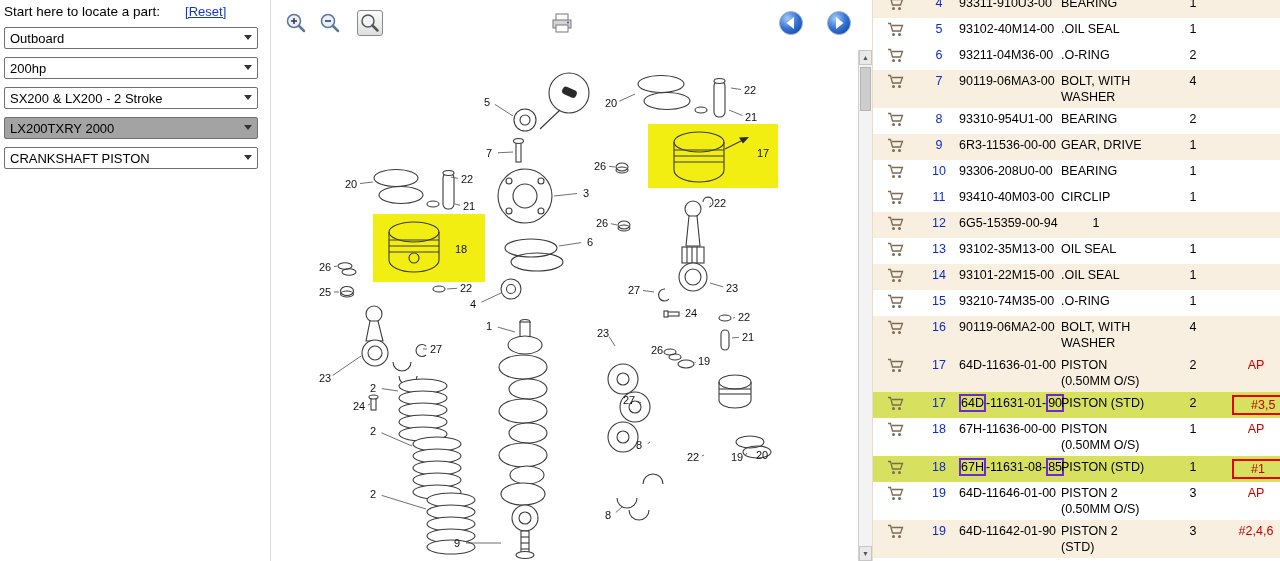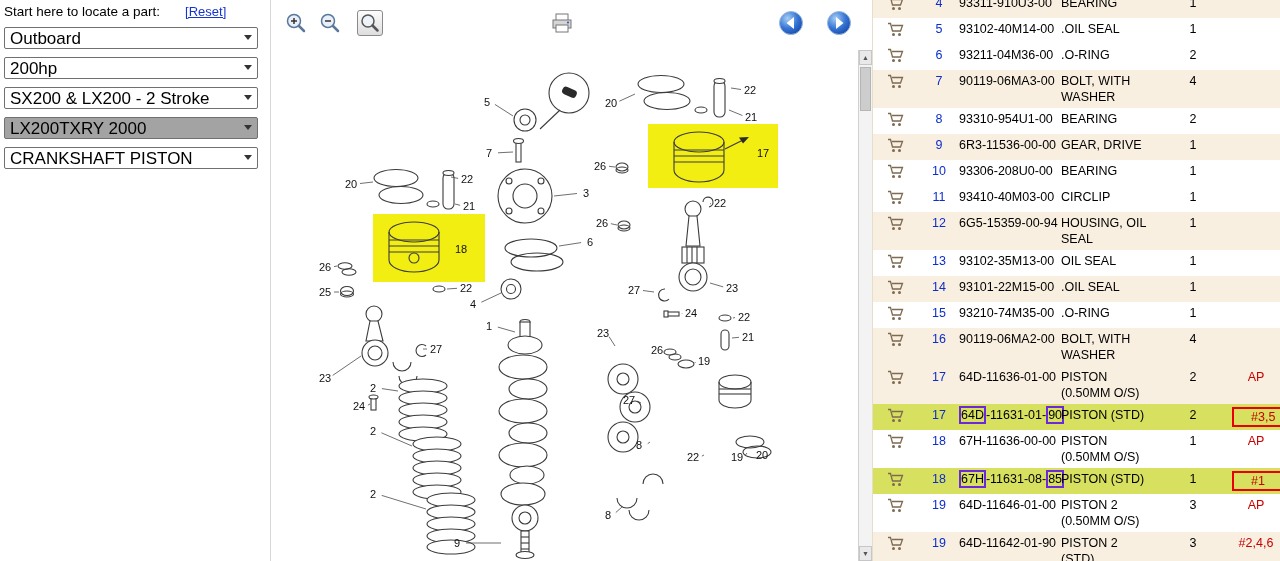--- a/index.html
+++ b/index.html
@@ -5,21 +5,21 @@
   * { margin:0; padding:0; box-sizing:border-box; }
   html,body { width:1280px; height:561px; overflow:hidden; background:#fff;
               font-family:"Liberation Sans", sans-serif; }
   .app { display:flex; width:1280px; height:561px; }
 
   
   .finder { width:270px; flex:none; padding:2px 8px 0 2px; }
   .finder-head { font-size:13.5px; color:#000; padding:2px 0 8px 2px; }
   .reset-link { color:#1535cf; text-decoration:underline; margin-left:8px; cursor:pointer; font-size:13px;padding-left:17px; }
   .selwrap { position:relative; width:254px; margin:0 0 8px 2px; }
-  .selwrap select { width:100%; height:22px; font-size:17px; font-family:inherit;
+  .selwrap select { width:100%; height:22px; font-size:13px; font-family:inherit;
       border:1px solid #707070; border-radius:2px; background:#fff;
       appearance:none; -webkit-appearance:none; padding:0 18px 0 5px; cursor:pointer; }
   .selwrap select.hl { background:#a3a3a3; }
   .selwrap .chev { position:absolute; right:6px; top:8px; width:0; height:0; pointer-events:none;
       border-left:4px solid transparent; border-right:4px solid transparent; border-top:5px solid #333; }
 
   
   .dpanel { flex:none; width:602px; position:relative; border-left:1px solid #d9d9d9; background:#fff; }
   .dtoolbar { height:46px; position:relative; }
   .tbtn { position:absolute; top:10px; width:26px; height:26px; display:flex; align-items:center;
@@ -472,21 +472,20 @@
           <div class="cnote"></div>
         </div>
         <div class="prow shade-cream">
           <div class="ccart"><svg width="17" height="15">
               <path d="M1 1.5h2.5l2 7.5h8l2-5.5H5" fill="none" stroke="#7d6a50" stroke-width="1.3"></path>
               <circle cx="6.5" cy="12.5" r="1.5" fill="#7d6a50"></circle>
               <circle cx="12.5" cy="12.5" r="1.5" fill="#7d6a50"></circle>
             </svg></div>
           <div class="cref">12</div>
           <div class="cpart">6G5-15359-00-94</div>
-          <div class="cdesc">HOUSING, OIL SEAL</div>
           <div class="cqty">1</div>
           <div class="cnote"></div>
         </div>
         <div class="prow shade-white">
           <div class="ccart"><svg width="17" height="15">
               <path d="M1 1.5h2.5l2 7.5h8l2-5.5H5" fill="none" stroke="#7d6a50" stroke-width="1.3"></path>
               <circle cx="6.5" cy="12.5" r="1.5" fill="#7d6a50"></circle>
               <circle cx="12.5" cy="12.5" r="1.5" fill="#7d6a50"></circle>
             </svg></div>
           <div class="cref">13</div>

